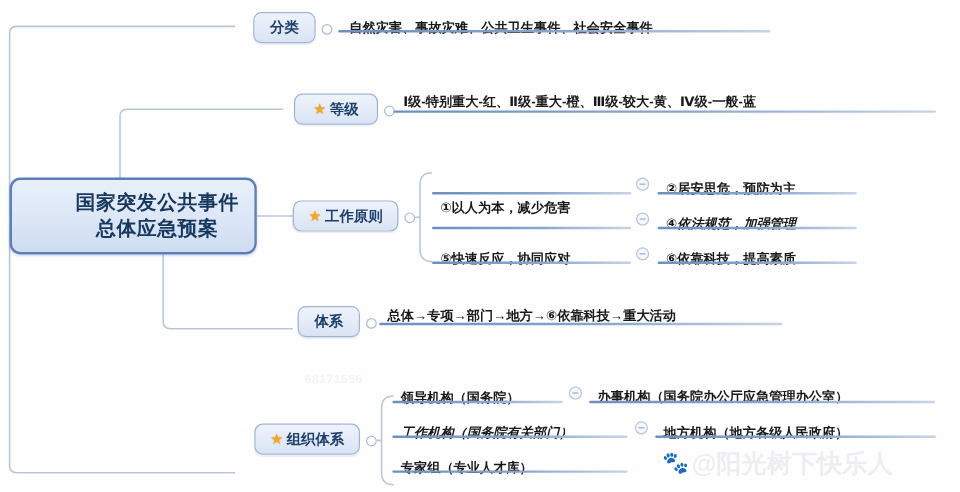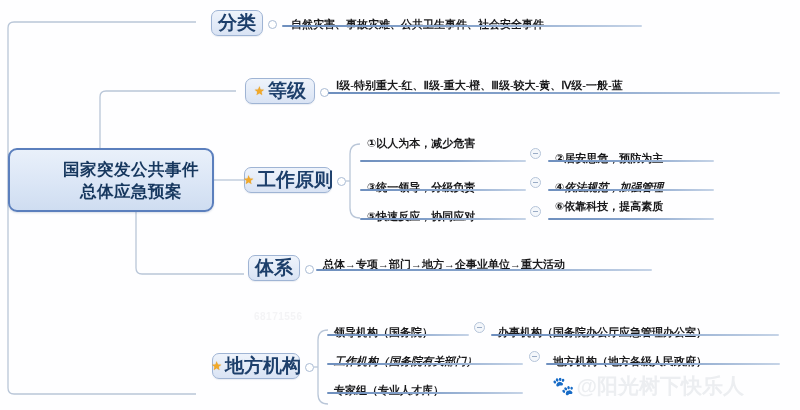--- a/index.html
+++ b/index.html
@@ -38,21 +38,21 @@
     position:absolute;
     box-sizing:border-box;
     display:flex;align-items:center;justify-content:center;gap:3px;
     background:linear-gradient(to bottom,#eef3fb 0%,#e2eaf7 60%,#d9e3f4 100%);
     border:1px solid #9fb4d4;
     border-radius:7px;
     box-shadow:0 1px 1px rgba(60,90,140,.10);
     padding:0 7px;
   }
   .node .lbl{
-    color:#1d3f6b;font-weight:bold;font-size:19px;white-space:nowrap;
+    color:#1d3f6b;font-weight:bold;font-size:12px;white-space:nowrap;
   }
   .node .star{
     color:#f2a928;font-size:12px;line-height:1;text-shadow:0 0 1px #d98c12;
   }
 
   
   .leaf{
     position:absolute;
     display:flex;align-items:flex-end;
     white-space:nowrap;
@@ -131,92 +131,89 @@
   <div class="leaf" style="left:288px;top:5px;">
     <span class="txt">自然灾害、事故灾难、公共卫生事件、社会安全事件</span>
   </div>
   <div class="rule" style="left:282px;top:25px;width:360px;"></div>
 
   <div class="node" style="left:245px;top:78px;width:70px;height:26px;">
     <span class="star">★</span>
     <span class="lbl">等级</span>
   </div>
   <div class="knob" style="left:320px;top:88px;"></div>
-  <div class="leaf" style="left:333px;top:66px;font-family:Liberation Serif, serif;">
+  <div class="leaf" style="left:333px;top:66px;">
     <span class="txt">Ⅰ级-特别重大-红、Ⅱ级-重大-橙、Ⅲ级-较大-黄、Ⅳ级-一般-蓝</span>
   </div>
   <div class="rule" style="left:328px;top:92px;width:452px;"></div>
 
   <div class="node" style="left:244px;top:167px;width:88px;height:26px;">
     <span class="star">★</span>
     <span class="lbl">工作原则</span>
   </div>
   <div class="knob" style="left:337px;top:177px;"></div>
 
   <svg style="position:absolute;left:346px;top:142px;width:16px;height:78px;">
     <path d="M14,2 Q4,2 4,12 L4,66 Q4,76 14,76" fill="none" stroke="#b9c6d8" stroke-width="1.3"></path>
     <path d="M4,39 L0,39" fill="none" stroke="#b9c6d8" stroke-width="1.3"></path>
   </svg>
 
-  <div class="leaf" style="left:364px;top:124px;">
+  <div class="leaf" style="left:364px;top:155px;">
     <span class="txt">①以人为本，减少危害</span>
   </div>
   <div class="rule" style="left:360px;top:160px;width:166px;"></div>
   <div class="toggle" style="left:530px;top:148px;"></div>
   <div class="leaf" style="left:552px;top:139px;">
     <span class="txt">②居安思危，预防为主</span>
   </div>
   <div class="rule" style="left:548px;top:160px;width:166px;"></div>
 
-  <div class="leaf" style="left:364px;top:168px;">
-    <span class="txt">③统一领导，分级负责</span>
-  </div>
   <div class="rule" style="left:360px;top:189px;width:166px;"></div>
   <div class="toggle" style="left:530px;top:177px;"></div>
   <div class="leaf" style="left:552px;top:168px;font-style:italic;">
     <span class="txt">④依法规范，加强管理</span>
   </div>
   <div class="rule" style="left:548px;top:189px;width:166px;"></div>
 
   <div class="leaf" style="left:364px;top:197px;">
     <span class="txt">⑤快速反应，协同应对</span>
   </div>
   <div class="rule" style="left:360px;top:218px;width:166px;"></div>
   <div class="toggle" style="left:530px;top:206px;"></div>
-  <div class="leaf" style="left:552px;top:187px;align-items:center;">
+  <div class="leaf" style="left:552px;top:197px;align-items:center;">
     <span class="txt">⑥依靠科技，提高素质</span>
   </div>
   <div class="rule" style="left:548px;top:218px;width:166px;"></div>
 
   <div class="node" style="left:248px;top:255px;width:52px;height:26px;">
     <span class="lbl">体系</span>
   </div>
   <div class="knob" style="left:305px;top:265px;"></div>
   <div class="leaf" style="left:320px;top:245px;">
-    <span class="txt">总体→专项→部门→地方→企事业单位→重大活动</span>
+    <span class="txt">总体→专项→部门→地方→⑥依靠科技→重大活动</span>
   </div>
   <div class="rule" style="left:316px;top:269px;width:336px;"></div>
 
   <div class="node" style="left:212px;top:353px;width:88px;height:26px;">
     <span class="star">★</span>
-    <span class="lbl">地方机构</span>
+    <span class="lbl">组织体系</span>
   </div>
   <div class="knob" style="left:305px;top:363px;"></div>
 
   <svg style="position:absolute;left:314px;top:328px;width:16px;height:78px;">
     <path d="M14,2 Q4,2 4,12 L4,66 Q4,76 14,76" fill="none" stroke="#b9c6d8" stroke-width="1.3"></path>
     <path d="M4,39 L0,39" fill="none" stroke="#b9c6d8" stroke-width="1.3"></path>
   </svg>
 
   <div class="leaf" style="left:331px;top:313px;">
     <span class="txt">领导机构（国务院）</span>
   </div>
   <div class="rule" style="left:327px;top:334px;width:142px;"></div>
   <div class="toggle" style="left:474px;top:322px;"></div>
-  <div class="leaf" style="left:495px;top:313px;">
+  <div class="leaf" style="left:495px;top:313px;font-family:Liberation Mono, monospace;">
     <span class="txt">办事机构（国务院办公厅应急管理办公室）</span>
   </div>
   <div class="rule" style="left:491px;top:334px;width:288px;"></div>
 
   <div class="leaf" style="left:331px;top:342px;font-style:italic;">
     <span class="txt">工作机构（国务院有关部门）</span>
   </div>
   <div class="rule" style="left:327px;top:363px;width:196px;"></div>
   <div class="toggle" style="left:529px;top:351px;"></div>
   <div class="leaf" style="left:550px;top:342px;align-items:flex-end;">

